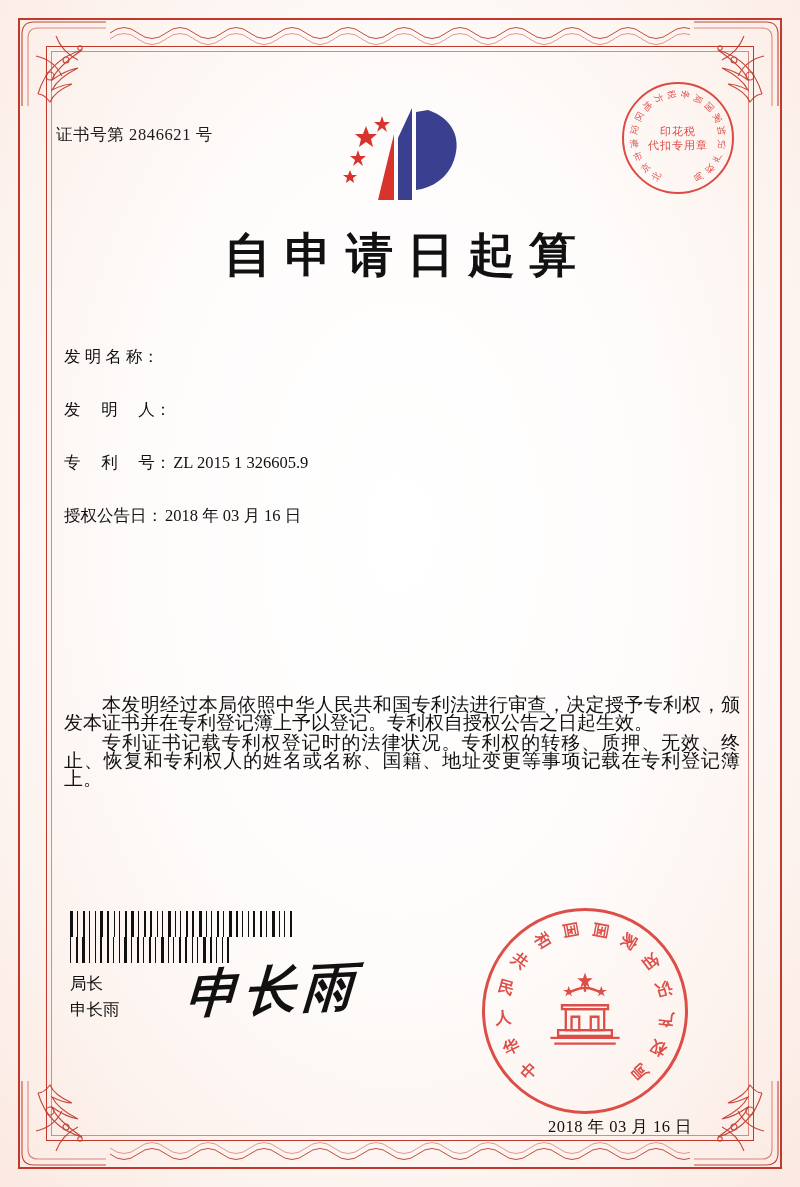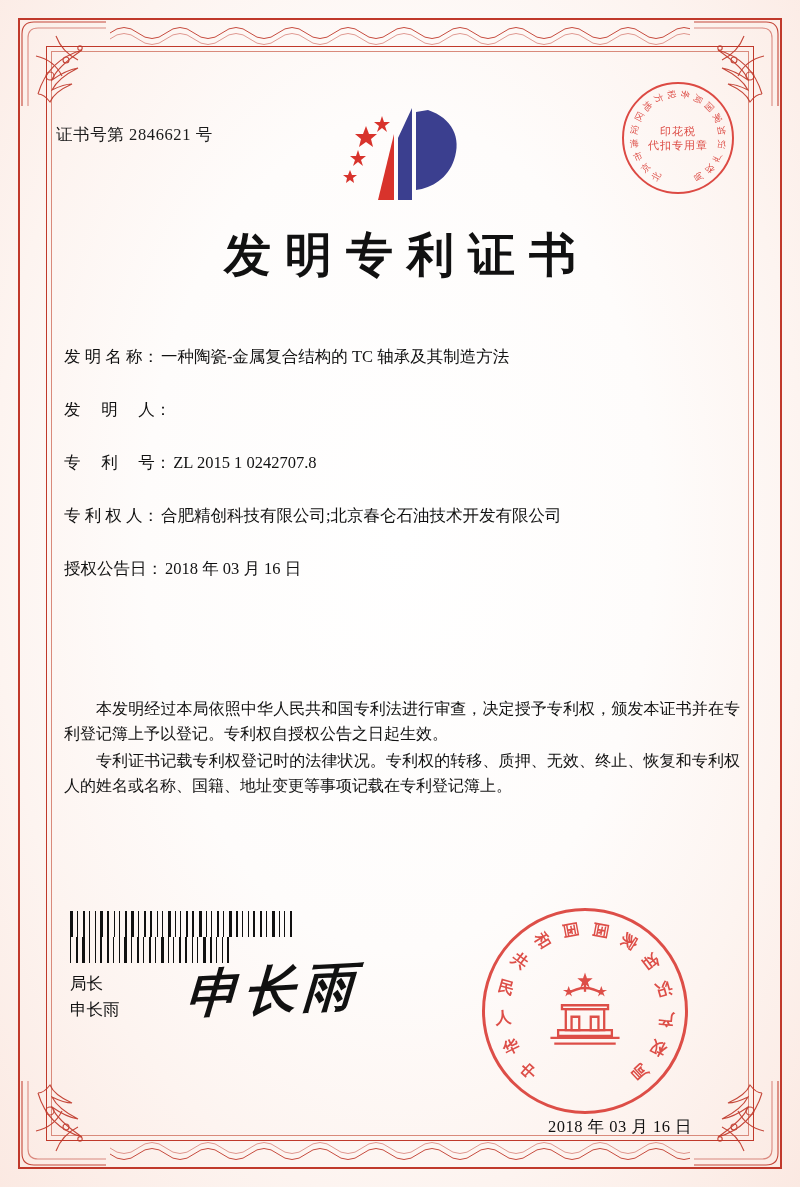--- a/index.html
+++ b/index.html
@@ -144,22 +144,22 @@
     flex: 0 0 auto;
   }
   .field-value {
     margin-left: 2px;
   }
   .body-text {
     position: absolute;
     left: 8px;
     right: 4px;
     top: 640px;
-    font-size: 16px;
-    line-height: 25px;
+    font-size: 19px;
+    line-height: 18px;
     color: #111;
     text-align: justify;
   }
   .body-text p {
     margin: 0 0 2px 0;
     text-indent: 2em;
   }
   
   .barcode {
     position: absolute;
@@ -346,37 +346,32 @@
           <span style="transform: rotate(475.556deg) translate(0px, -44px) rotate(90deg) translate(-50%, -50%);">产</span>
           <span style="transform: rotate(493.333deg) translate(0px, -44px) rotate(90deg) translate(-50%, -50%);">权</span>
           <span style="transform: rotate(511.111deg) translate(0px, -44px) rotate(90deg) translate(-50%, -50%);">局</span>
         </div>
       <div class="center-lines">
         <div>印花税</div>
         <div>代扣专用章</div>
       </div>
     </div>
 
-    <div class="title">发明专利证书</div>
+    <div class="title">自申请日起算</div>
 
     <div class="fields">
       <div class="field-row">
         <span class="field-label">发 明 名 称：</span>
-        <span class="field-value">一种陶瓷-金属复合结构的 TC 轴承及其制造方法</span>
       </div>
       <div class="field-row">
         <span class="field-label">发　 明　 人：</span>
       </div>
       <div class="field-row">
         <span class="field-label">专　 利　 号：</span>
-        <span class="field-value">ZL 2015 1 0242707.8</span>
-      </div>
-      <div class="field-row">
-        <span class="field-label">专 利 权 人：</span>
-        <span class="field-value">合肥精创科技有限公司;北京春仑石油技术开发有限公司</span>
+        <span class="field-value">ZL 2015 1 326605.9</span>
       </div>
       <div class="field-row">
         <span class="field-label">授权公告日：</span>
         <span class="field-value">2018 年 03 月 16 日</span>
       </div>
     </div>
 
     <div class="body-text">
       <p>本发明经过本局依照中华人民共和国专利法进行审查，决定授予专利权，颁发本证书并在专利登记簿上予以登记。专利权自授权公告之日起生效。</p>
       <p>专利证书记载专利权登记时的法律状况。专利权的转移、质押、无效、终止、恢复和专利权人的姓名或名称、国籍、地址变更等事项记载在专利登记簿上。</p>

